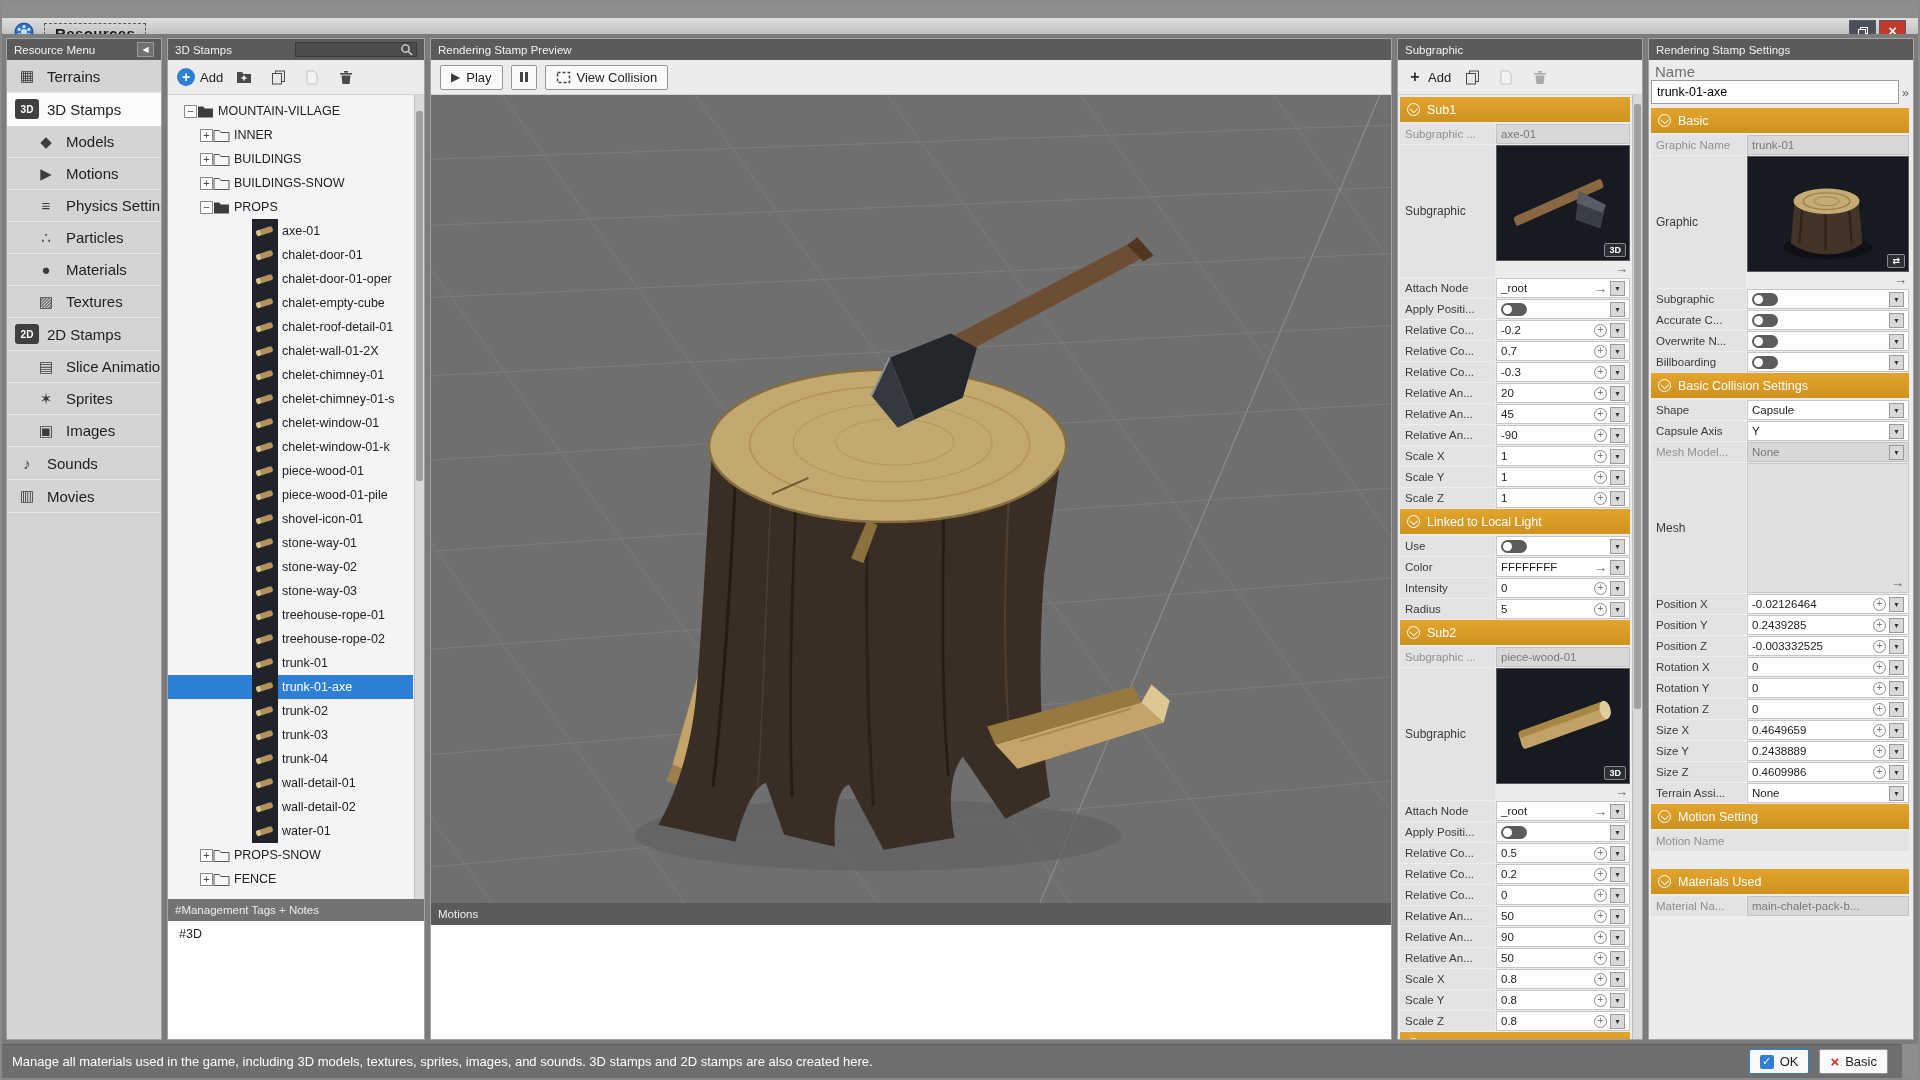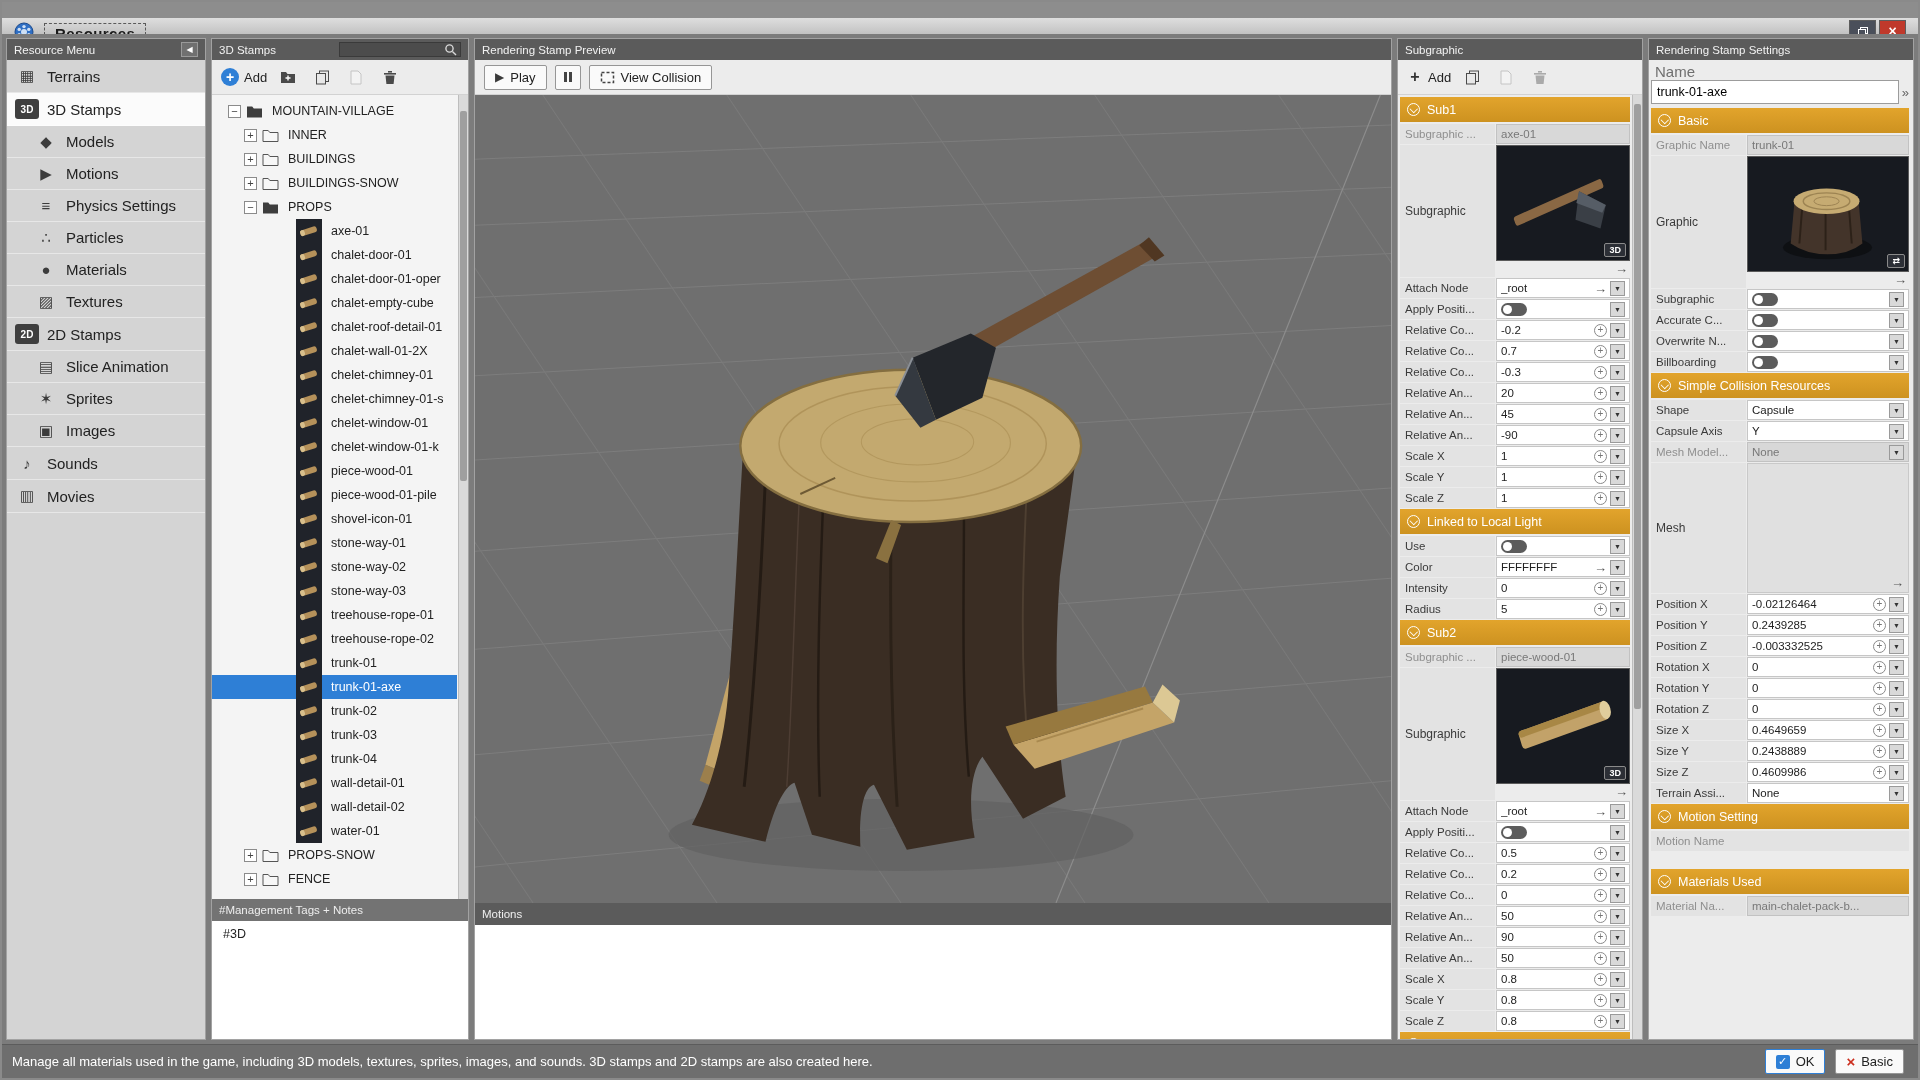--- a/index.html
+++ b/index.html
@@ -21,38 +21,38 @@
 .panel-header{flex:none;height:21px;background:#5b5b5b;color:#f2f2f2;font-size:11.5px;display:flex;align-items:center;gap:6px;padding:0 7px}
 .toolbar{flex:none;height:35px;background:#ececec;border-bottom:1px solid #d2d2d2;display:flex;align-items:center;gap:8px;padding:0 9px}
 .btn{display:flex;align-items:center;gap:6px;background:#fafafa;border:1px solid #969696;border-radius:2px;height:25px;padding:0 10px;font-size:13px;cursor:pointer;color:#222}
 .tb-icon{width:26px;height:24px;border:none;background:none;display:flex;align-items:center;justify-content:center;cursor:pointer}
 .tb-icon.disabled{opacity:.4}
 .btn-add{display:flex;align-items:center;gap:5px;background:none;border:none;font-size:13px;cursor:pointer;color:#222}
 .add-circle{width:18px;height:18px;border-radius:50%;background:#2e7fd6;color:#fff;font-size:14px;font-weight:bold;display:flex;align-items:center;justify-content:center}
 .add-plus{width:16px;height:16px;color:#333;font-size:16px;font-weight:bold;display:flex;align-items:center;justify-content:center}
 
 
-.p-resource{width:200px;flex:none;background:#cfcfcf}
+.p-resource{width:156px;flex:none;background:#cfcfcf}
 .collapse-btn{margin-left:auto;width:17px;height:15px;background:#707070;border:1px solid #9a9a9a;color:#fff;font-size:8px;display:flex;align-items:center;justify-content:center;cursor:pointer}
 .collapse-btn::after{content:"◀"}
 .menu-list{flex:1;overflow:hidden;background:#d4d4d4}
 .menu-item{height:33px;display:flex;align-items:center;gap:8px;padding-left:8px;border-bottom:1px solid rgba(255,255,255,.45);cursor:pointer}
 .menu-item.lv1{padding-left:27px;height:32px}
 .menu-item.selected{background:#fbfbfb}
 .mi-icon{width:24px;height:21px;display:flex;align-items:center;justify-content:center;font-size:15px;color:#3c3c3c;flex:none}
 .menu-item.badge .mi-icon{background:#3f3f3f;color:#fff;font-size:10px;font-weight:bold;border-radius:3px;height:20px}
 .mi-label{font-size:15px;white-space:nowrap}
 
 
 .p-stamps{width:258px;flex:none}
 .search-box{margin-left:auto;width:122px;height:15px;background:#4c4c4c;border:1px solid #3a3a3a;display:flex;align-items:center;gap:4px;padding:0 3px}
 .search-box input{flex:1;min-width:0;background:transparent;border:none;outline:none;color:#eee;font-size:10px}
 .tree-wrap{flex:1;position:relative;background:#f4f4f4;overflow:hidden}
 .tree{position:absolute;top:4px;bottom:0;left:0;right:11px;overflow:hidden}
-.tree-row{height:24px;display:flex;align-items:center;gap:5px;cursor:pointer}
+.tree-row{height:24px;display:flex;align-items:center;cursor:pointer}
 .tree-row .expander{display:none;width:13px;height:13px;border:1px solid #8b8b8b;background:#fff;font-size:11px;line-height:11px;text-align:center;color:#444;flex:none}
 .k-root .expander::after,.k-open .expander::after{content:"−"}
 .k-folder .expander::after{content:"+"}
 .tree-row .f-icon{display:none;flex:none}
 .tree-row .thumb{display:none;flex:none}
 .tree-row .t-label{white-space:nowrap;font-size:12.5px;padding:1px 4px;overflow:hidden}
 .k-root{padding-left:16px}
 .k-folder,.k-open{padding-left:32px}
 .k-root .expander,.k-folder .expander,.k-open .expander,
 .k-root .f-icon,.k-folder .f-icon,.k-open .f-icon{display:block}
@@ -120,21 +120,21 @@
 .mesh-h{height:130px}
 .motion-h{height:140px}
 .name-label{height:18px;color:#6f6f6f;font-size:15px;display:flex;align-items:center;padding:0 4px}
 .name-row{display:flex;align-items:center;gap:3px;margin-bottom:4px}
 .name-row input{flex:1;min-width:0;height:24px;border:1px solid #9c9c9c;background:#fff;font-size:12.5px;font-family:inherit;padding:0 5px;outline:none}
 .name-edit{color:#666;font-size:13px;cursor:pointer}
 .name-edit::after{content:"»"}
 .partial-sec{height:9px;overflow:hidden}
 
 
-.statusbar{position:absolute;left:0;right:0;bottom:0;height:34px;background:#6e6e6e;display:flex;align-items:center;padding:0 10px;gap:10px;border-top:1px solid #5c5c5c}
+.statusbar{position:absolute;left:0;right:16px;bottom:0;height:34px;background:#6e6e6e;display:flex;align-items:center;padding:0 10px;gap:10px;border-top:1px solid #5c5c5c}
 .status-text{color:#fff;font-size:13px;flex:1;white-space:nowrap;overflow:hidden}
 .dlg-buttons{display:flex;gap:10px;margin-right:4px}
 .btn.ok{border-color:#2e7fd6}
 .ok-check{width:14px;height:14px;background:#2e7fd6;border-radius:2px;color:#fff;font-size:11px;display:flex;align-items:center;justify-content:center}
 .ok-check::after{content:"✓"}
 .x-icon{color:#cc2f1f;font-weight:bold;font-size:15px;line-height:14px}
 .x-icon::after{content:"×"}
 </style>
 </head>
 <body>
@@ -1254,21 +1254,21 @@
                 </span>
                 <span class="pv-text"></span>
 
                 <span class="ctl dd"></span>
               </div>
             </div>
           </div>
 
         <div class="sec-header">
           <span class="sec-circle"></span>
-          <span>Simple Collision Resources</span>
+          <span>Basic Collision Settings</span>
         </div>
         <div>
 
             <div class="prop-row t-dropdown">
               <div class="prop-label">Shape</div>
               <div class="prop-value">
 
                 <span class="pv-text">Capsule</span>
 
                 <span class="ctl dd"></span>

